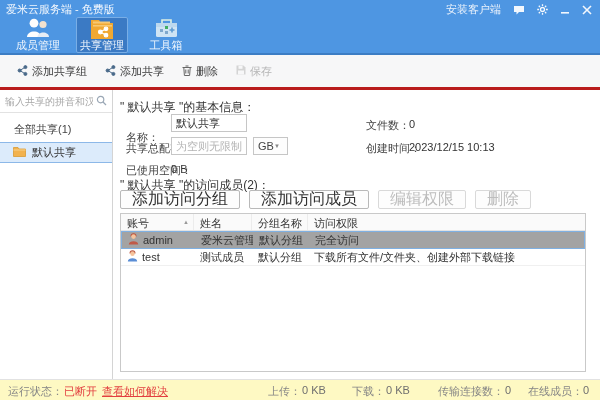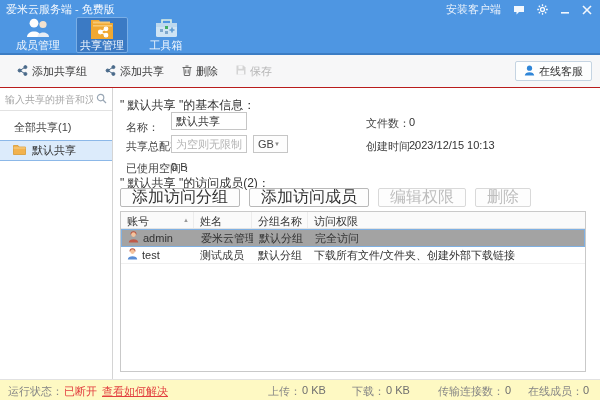--- a/index.html
+++ b/index.html
@@ -12,21 +12,21 @@
   .title-row { height:17px; display:flex; align-items:center; justify-content:space-between; padding:2px 8px 0 6px; color:#f2f7fd; }
   .title-actions { display:flex; align-items:center; gap:12px; color:#eaf2fc; }
   .title-actions .ctl { cursor:default; display:inline-flex; align-items:center; }
   .tabs-row { display:flex; align-items:flex-end; padding-left:12px; gap:12px; height:36px; }
   .bigtab { width:52px; height:36px; display:flex; flex-direction:column; align-items:center; justify-content:center; padding-bottom:2px; color:#f0f6fd; border:1px solid transparent; border-radius:2px; }
   .bigtab.selected { background:#3b7ac4; border-color:#79aee6; }
   .bigtab .ticon { height:22px; display:flex; align-items:center; }
   .bigtab .tlabel { line-height:12px; }
 
   
-  .toolbar { height:26px; background:#f7f7f8; border-bottom:1px solid #b91c1c; display:flex; align-items:center; padding:16px 8px; flex:0 0 auto; }
+  .toolbar { height:26px; background:#f7f7f8; border-bottom:3px solid #b91c1c; display:flex; align-items:center; padding:16px 8px; flex:0 0 auto; }
   .tbtn { display:inline-flex; align-items:center; gap:4px; padding:0 9px; height:24px; color:#3a3a3a; }
   .tbtn.disabled { color:#b5b5b5; }
   .toolbar-spacer { flex:1; }
   .service-btn { display:inline-flex; align-items:center; gap:4px; border:1px solid #c5d4e2; background:#fdfefe; border-radius:2px; height:20px; padding:0 8px; color:#333; }
 
   
   .main { flex:1; display:flex; min-height:0; }
   .sidebar { width:113px; flex:0 0 auto; border-right:1px solid #d4d4d4; background:#fff; display:flex; flex-direction:column; }
   .search-box { height:23px; border-bottom:1px solid #e2e2e2; display:flex; align-items:center; padding:0 5px; gap:3px; }
   .search-box input { border:none; outline:none; flex:1; min-width:0; font-size:10px; font-family:"Liberation Sans",sans-serif; color:#555; }
@@ -206,29 +206,20 @@
       <span>
         <svg width="10" height="10" viewBox="0 0 10 10">
             <path d="M0.5 0.5 h7 l2 2 v7 h-9 z" fill="#d4d4d4"></path>
             <rect x="2.5" y="0.8" width="4" height="3" fill="#f7f7f8"></rect>
             <rect x="2" y="5.5" width="6" height="4" fill="#f7f7f8"></rect>
           </svg>
       </span>
       <span>保存</span>
     </div>
     <div class="toolbar-spacer"></div>
-    <div class="service-btn">
-      <span>
-        <svg width="11" height="11" viewBox="0 0 11 11">
-            <circle cx="5.5" cy="3.2" r="2.6" fill="#2f86d8"></circle>
-            <path d="M0.8 10.5 C0.8 6 10.2 6 10.2 10.5 Z" fill="#2f86d8"></path>
-          </svg>
-      </span>
-      <span>在线客服</span>
-    </div>
   </div>
 
   <div class="main">
     <div class="sidebar">
       <div class="search-box">
         <input type="text" placeholder="输入共享的拼音和汉字" style="">
         <span>
           <svg width="11" height="11" viewBox="0 0 11 11">
               <circle cx="4.6" cy="4.6" r="3.2" fill="none" stroke="#9aa7b5" stroke-width="1.2"></circle>
               <line x1="7" y1="7" x2="10" y2="10" stroke="#9aa7b5" stroke-width="1.2"></line>
@@ -244,21 +235,21 @@
             </svg>
         </span>
         <span>默认共享</span>
       </div>
     </div>
 
     <div class="content">
 
       <div class="sect-title" style="top:9px;">" 默认共享 "的基本信息：</div>
 
-      <span class="flabel" style="left:13px; top:32px;">名称：</span>
+      <span class="flabel" style="left:13px; top:40px;">名称：</span>
       <input class="txt-input" style="left: 58px; top: 24px;" value="默认共享">
       <span class="flabel" style="left:253px; top:28px;">文件数：</span>
       <span class="fvalue" style="left:296px; top:28px;">0</span>
 
       <span class="flabel" style="left:13px; top:51px;">共享总配额：</span>
       <input class="txt-input" style="left: 58px; top: 47px;" placeholder="为空则无限制">
       <div class="unit-select" style="left:140px; top:47px;">
         <span>GB</span>
         <span class="arrow">▼</span>
       </div>

